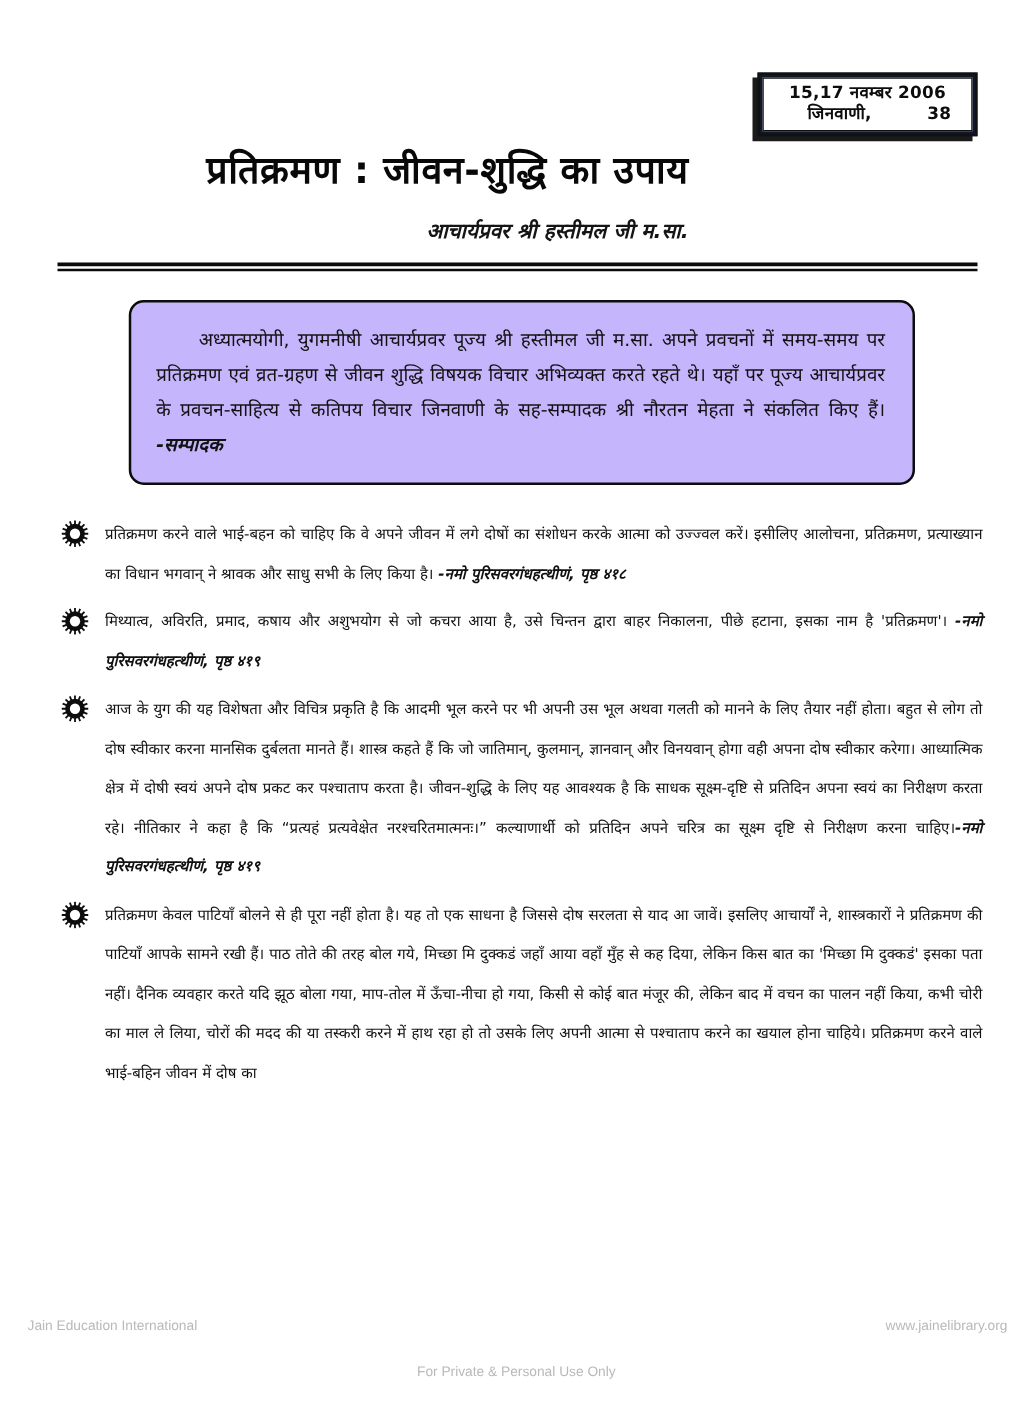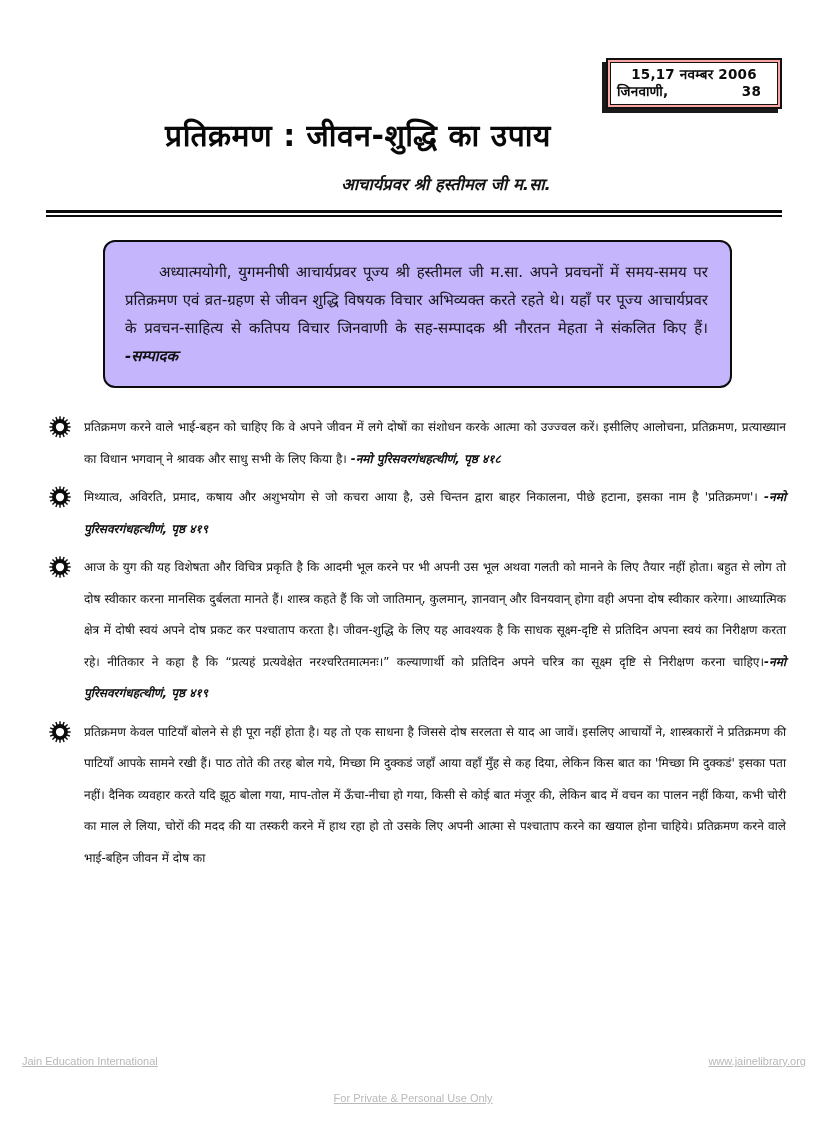--- a/index.html
+++ b/index.html
@@ -28,21 +28,21 @@
     top: 4px;
     left: -4px;
     width: 100%;
     height: 100%;
     background: #1a1a1a;
   }
   .issue-box {
     position: relative;
     border: 2px solid #111;
     padding: 2px;
-    background: #fca5a5;
+    background: #0f172a;
     text-align: right;
   }
   .issue-box-inner {
     border: 1.5px solid #111;
     padding: 3px 6px 4px 6px;
     background: #fff;
   }
   .issue-line {
     display: flex;
     justify-content: space-between;
@@ -51,21 +51,21 @@
     font-weight: bold;
     letter-spacing: 0.2px;
     line-height: 1.25;
     color: #0d0d0d;
   }
   .issue-line.first {
     justify-content: center;
     gap: 5px;
   }
   .issue-date { white-space: nowrap; }
-  .issue-mag  { white-space: nowrap; }
+  .issue-mag  { white-space: nowrap; margin-left: 29px; }
   .issue-page { white-space: nowrap; padding-right: 10px; }
 
   
   .title {
     position: absolute;
     top: 114px;
     left: 0;
     width: 716px;
     text-align: center;
     font-size: 30px;
@@ -161,21 +161,20 @@
     bottom: 18px;
     left: 0;
     width: 828px;
     display: flex;
     justify-content: space-between;
     padding: 0 22px;
     box-sizing: border-box;
     font-size: 11px;
     color: #b9b9b9;
     font-family: "Liberation Sans", sans-serif;
-    text-decoration: underline;
   }
   .footer .center { margin-left: -40px; margin-top: 37px; }
 </style>
 </head>
 <body>
 
 <div class="issue-box-wrap">
   <div class="issue-box-shadow"></div>
   <div class="issue-box">
     <div class="issue-box-inner">

